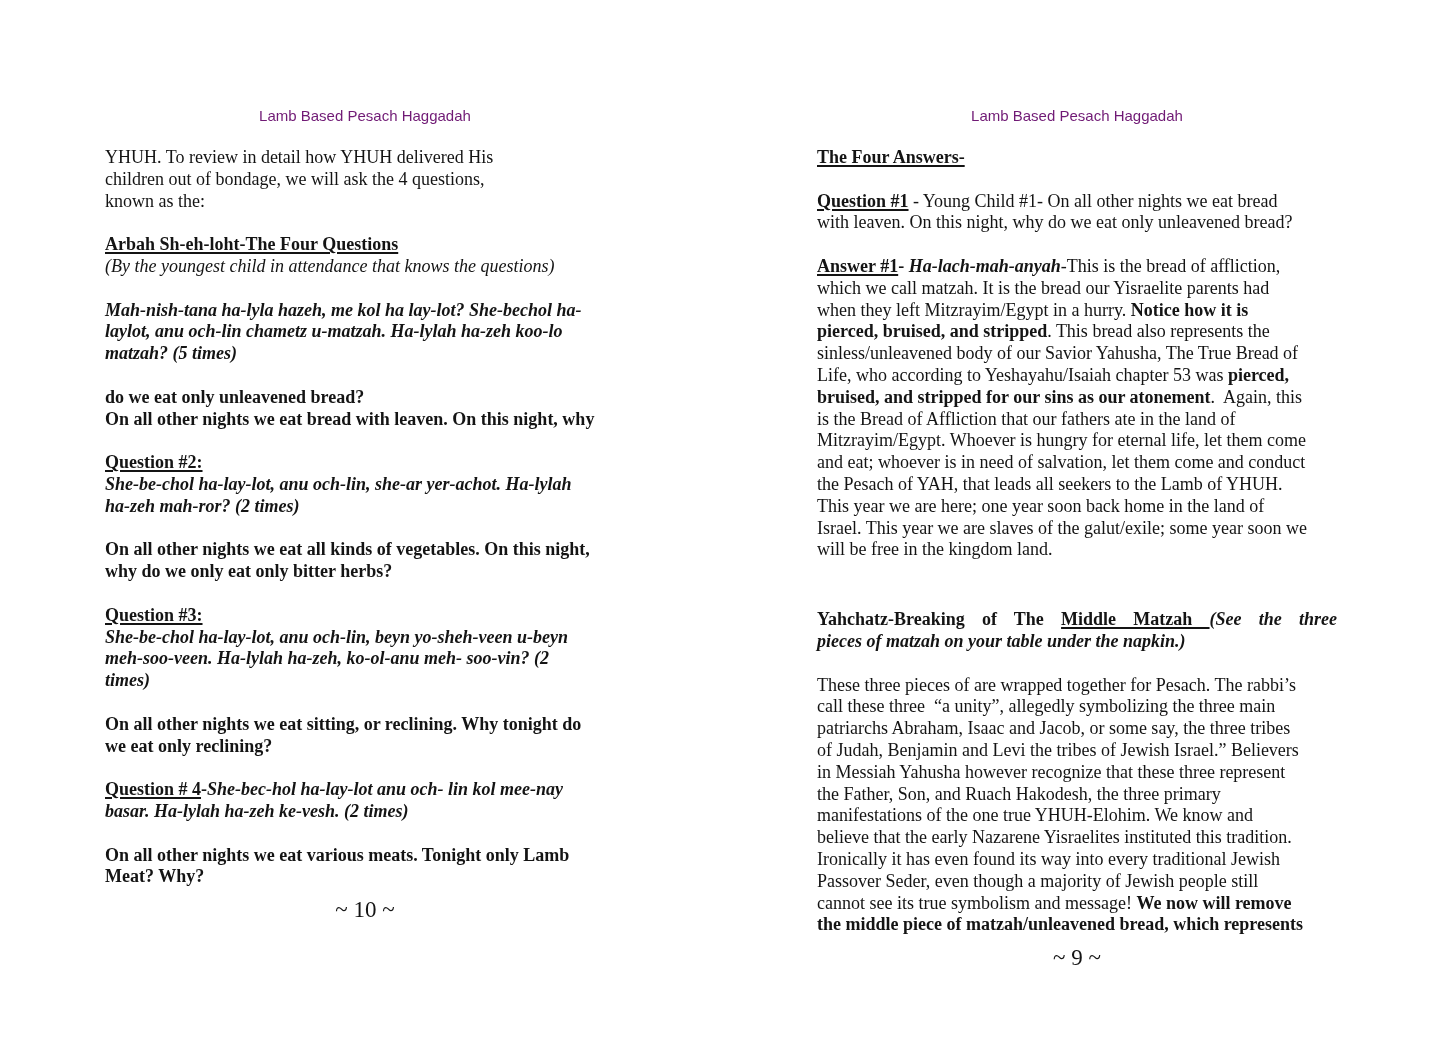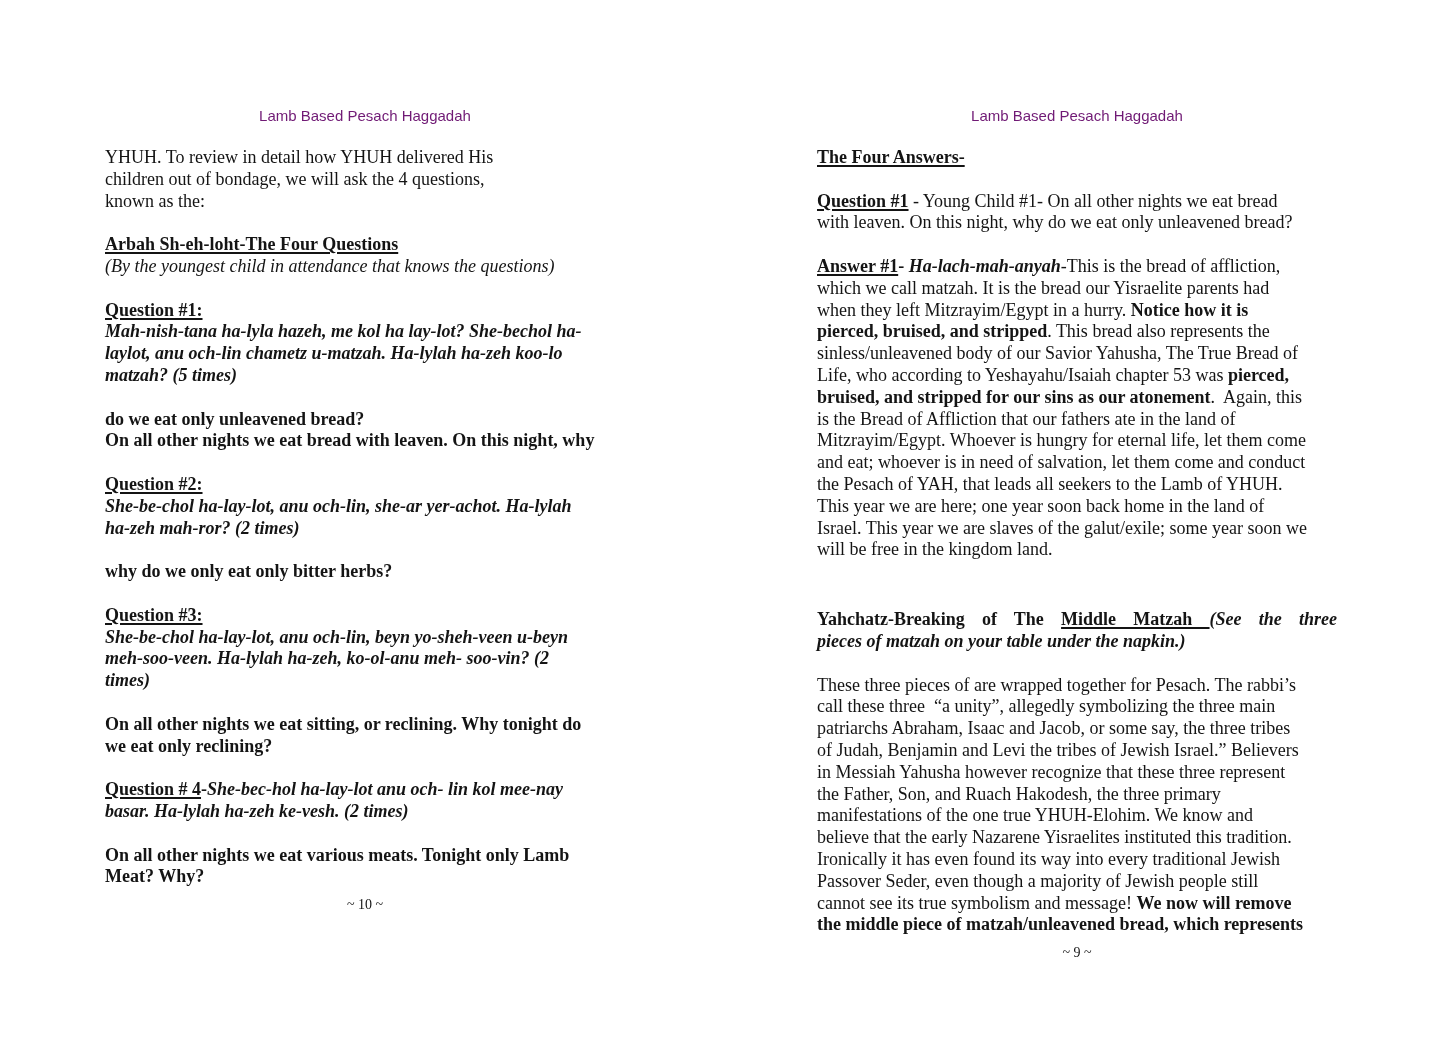--- a/index.html
+++ b/index.html
@@ -47,55 +47,55 @@
   }
   span.b { font-weight: bold; }
   span.i { font-style: italic; }
   span.u {
     text-decoration: underline;
     text-decoration-thickness: 1.8px;
     text-underline-offset: 2px;
   }
   .page-number {
     text-align: center;
-    font-size: 14px;
+    font-size: 23px;
     margin-top: 9px;
   }
 </style>
 </head>
 <body>
 
 <div class="page page-left">
   <div class="doc-header">Lamb Based Pesach Haggadah</div>
   <div class="body-blocks">
       <div class="block">
         <div class="line"><span class="">YHUH. To review in detail how YHUH delivered His</span></div>
         <div class="line"><span class="">children out of bondage, we will ask the 4 questions,</span></div>
         <div class="line"><span class="">known as the:</span></div>
       </div>
       <div class="block mt">
         <div class="line"><span class="b u">Arbah Sh-eh-loht-The Four Questions</span></div>
         <div class="line"><span class="i ">(By the youngest child in attendance that knows the questions)</span></div>
       </div>
       <div class="block mt">
-        <div class="line"><span class="b u">Question #1:</span></div>
         <div class="line"><span class="b i ">Mah-nish-tana ha-lyla hazeh, me kol ha lay-lot? She-bechol ha-</span></div>
         <div class="line"><span class="b i ">laylot, anu och-lin chametz u-matzah. Ha-lylah ha-zeh koo-lo</span></div>
         <div class="line"><span class="b i ">matzah? (5 times)</span></div>
       </div>
       <div class="block mt">
         <div class="line"><span class="b ">do we eat only unleavened bread?</span></div>
         <div class="line"><span class="b ">On all other nights we eat bread with leaven. On this night, why</span></div>
       </div>
       <div class="block mt">
         <div class="line"><span class="b u">Question #2:</span></div>
         <div class="line"><span class="b i ">She-be-chol ha-lay-lot, anu och-lin, she-ar yer-achot. Ha-lylah</span></div>
         <div class="line"><span class="b i ">ha-zeh mah-ror? (2 times)</span></div>
       </div>
       <div class="block mt">
+        <div class="line"><span class="b ">On all other nights we eat all kinds of vegetables. On this night,</span></div>
         <div class="line"><span class="b ">why do we only eat only bitter herbs?</span></div>
       </div>
       <div class="block mt">
         <div class="line"><span class="b u">Question #3:</span></div>
         <div class="line"><span class="b i ">She-be-chol ha-lay-lot, anu och-lin, beyn yo-sheh-veen u-beyn</span></div>
         <div class="line"><span class="b i ">meh-soo-veen. Ha-lylah ha-zeh, ko-ol-anu meh- soo-vin? (2</span></div>
         <div class="line"><span class="b i ">times)</span></div>
       </div>
       <div class="block mt">
         <div class="line"><span class="b ">On all other nights we eat sitting, or reclining. Why tonight do</span></div>

